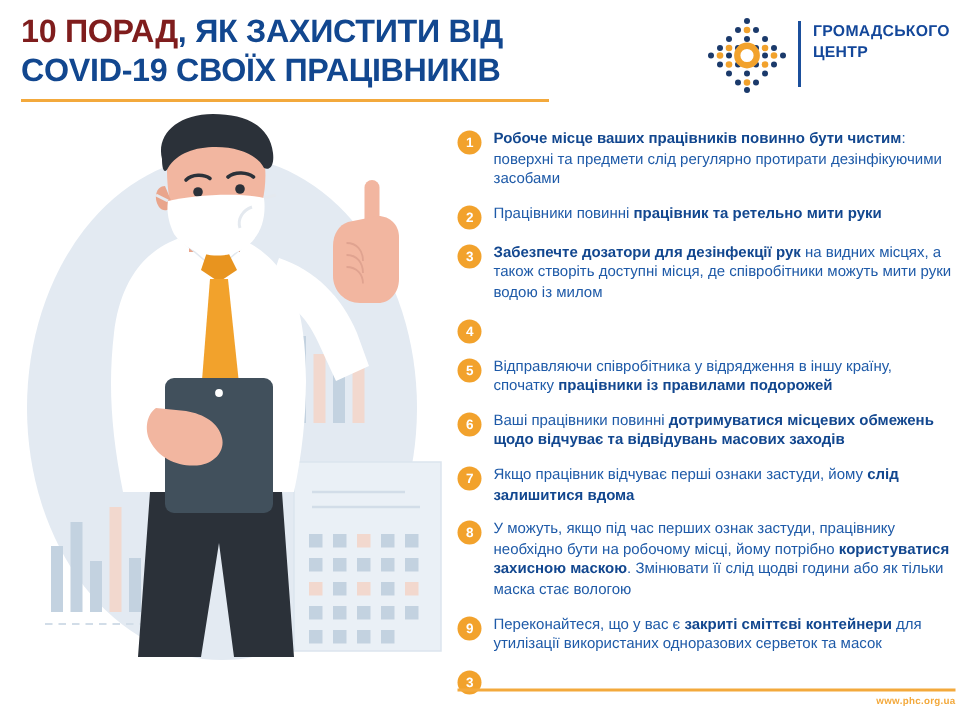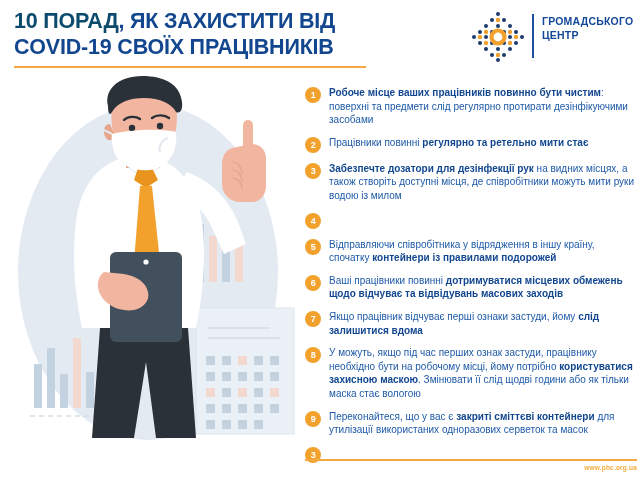--- a/index.html
+++ b/index.html
@@ -10,21 +10,21 @@
     overflow:hidden;
     position:relative;
   }
   
   #header{position:absolute;left:0;top:0;width:640px;height:74px;}
   #title-block{position:absolute;left:14px;top:8px;width:450px;}
   .title-line{
     font-size:21.5px;font-weight:bold;line-height:26px;
     color:#12478F;letter-spacing:-0.2px;white-space:nowrap;
   }
-  .t-orange{color:#0c4a6e;}
+  .t-orange{color:#7f1d1d;}
   #title-rule{
     position:absolute;left:14px;top:66px;width:352px;height:2px;
     background:#F3A93C;
   }
   
   #logo{position:absolute;left:470px;top:8px;width:160px;height:58px;}
   #logo-mark{position:absolute;left:0px;top:2px;width:56px;height:54px;}
   #logo-divider{
     position:absolute;left:62px;top:6px;width:1.5px;height:44px;background:#1B4F9C;
   }
@@ -235,32 +235,32 @@
   </svg>
 </div>
 
 <div id="tips">
     <div class="tip">
       <div class="tip-num">1</div>
       <div class="tip-text"><b>Робоче місце ваших працівників повинно бути чистим</b><span>: поверхні та предмети слід регулярно протирати дезінфікуючими засобами</span></div>
     </div>
     <div class="tip">
       <div class="tip-num">2</div>
-      <div class="tip-text"><span>Працівники повинні </span><b>регулярно та ретельно мити стає</b></div>
+      <div class="tip-text"><span>Працівники повинні </span><b>працівник та ретельно мити руки</b></div>
     </div>
     <div class="tip">
       <div class="tip-num">3</div>
       <div class="tip-text"><b>Забезпечте дозатори для дезінфекції рук</b><span> на видних місцях, а також створіть доступні місця, де співробітники можуть мити руки водою із милом</span></div>
     </div>
     <div class="tip">
       <div class="tip-num">4</div>
     </div>
     <div class="tip">
       <div class="tip-num">5</div>
-      <div class="tip-text"><span>Відправляючи співробітника у відрядження в іншу країну, спочатку </span><b>контейнери із правилами подорожей</b></div>
+      <div class="tip-text"><span>Відправляючи співробітника у відрядження в іншу країну, спочатку </span><b>працівники із правилами подорожей</b></div>
     </div>
     <div class="tip">
       <div class="tip-num">6</div>
       <div class="tip-text"><span>Ваші працівники повинні </span><b>дотримуватися місцевих обмежень щодо відчуває та відвідувань масових заходів</b></div>
     </div>
     <div class="tip">
       <div class="tip-num">7</div>
       <div class="tip-text"><span>Якщо працівник відчуває перші ознаки застуди, йому </span><b>слід залишитися вдома</b></div>
     </div>
     <div class="tip">

